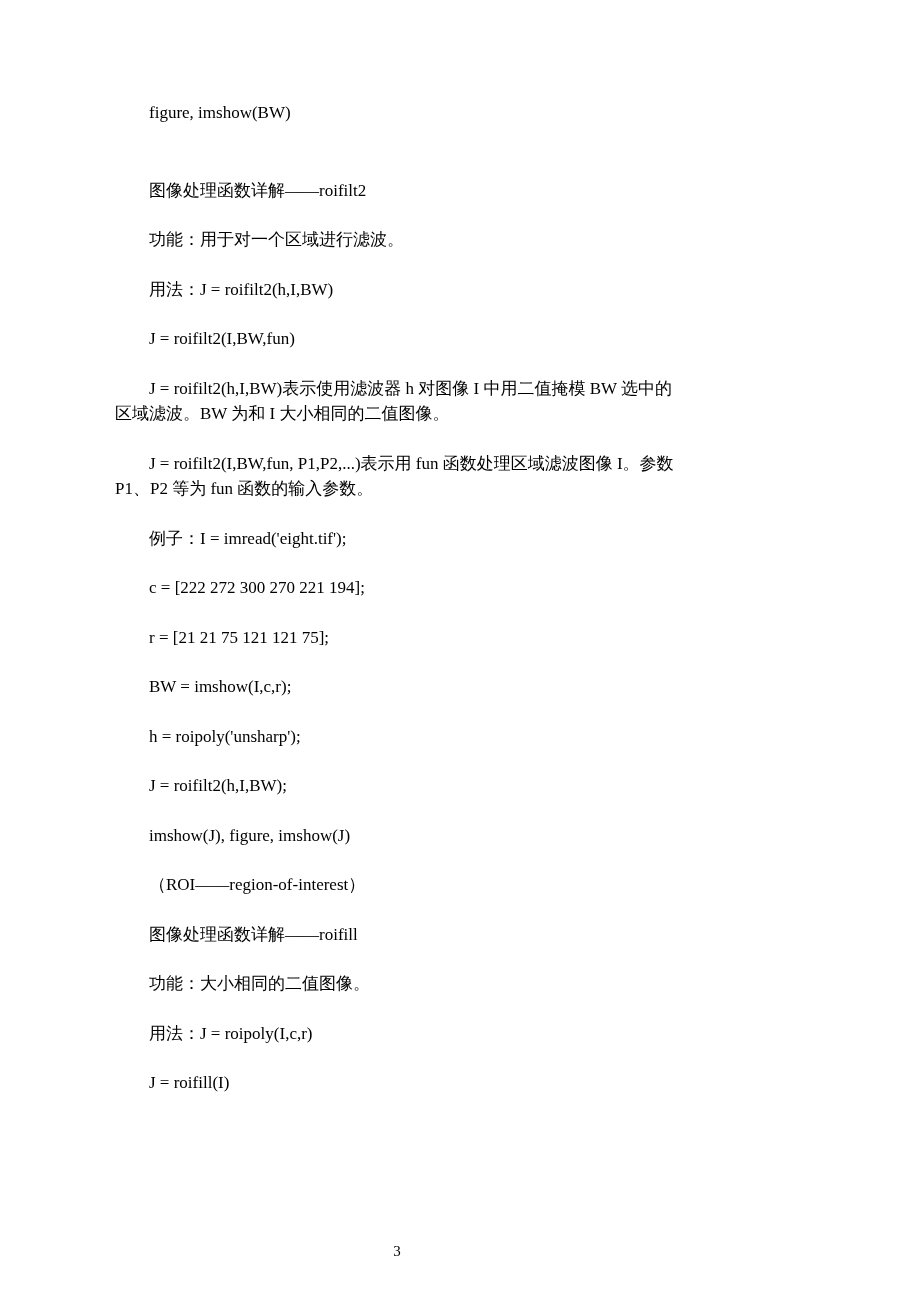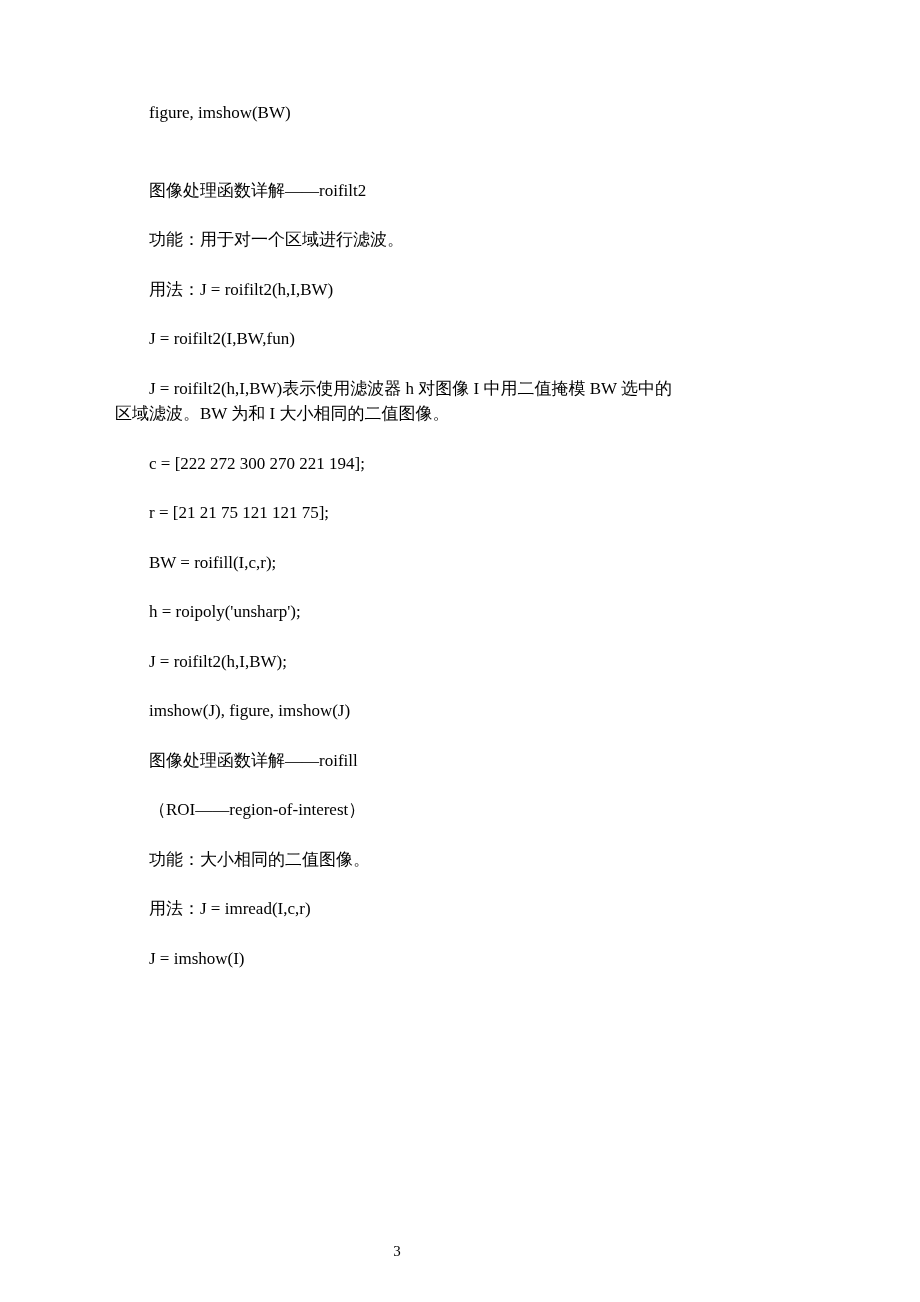--- a/index.html
+++ b/index.html
@@ -42,26 +42,28 @@
 
 <div class="page">
 
   <p class="extra-gap">figure, imshow(BW)</p>
 
   <p>图像处理函数详解——roifilt2</p>
   <p>功能：用于对一个区域进行滤波。</p>
   <p>用法：J = roifilt2(h,I,BW)</p>
   <p>J = roifilt2(I,BW,fun)</p>
   <p class="wrap">J = roifilt2(h,I,BW)表示使用滤波器 h 对图像 I 中用二值掩模 BW 选中的区域滤波。BW 为和 I 大小相同的二值图像。</p>
+  <p class="wrap">J = roifilt2(I,BW,fun, P1,P2,...)表示用 fun 函数处理区域滤波图像 I。参数 P1、P2 等为 fun 函数的输入参数。</p>
+  <p>例子：I = imread('eight.tif');</p>
   <p>c = [222 272 300 270 221 194];</p>
   <p>r = [21 21 75 121 121 75];</p>
-  <p>BW = roifill(I,c,r);</p>
+  <p>BW = imshow(I,c,r);</p>
   <p>h = roipoly('unsharp');</p>
   <p>J = roifilt2(h,I,BW);</p>
   <p>imshow(J), figure, imshow(J)</p>
+  <p>（ROI——region-of-interest）</p>
   <p>图像处理函数详解——roifill</p>
-  <p>（ROI——region-of-interest）</p>
   <p>功能：大小相同的二值图像。</p>
-  <p>用法：J = imread(I,c,r)</p>
-  <p>J = imshow(I)</p>
+  <p>用法：J = roipoly(I,c,r)</p>
+  <p>J = roifill(I)</p>
 
   <div class="page-num">3</div>
 </div>
 
 </body></html>

